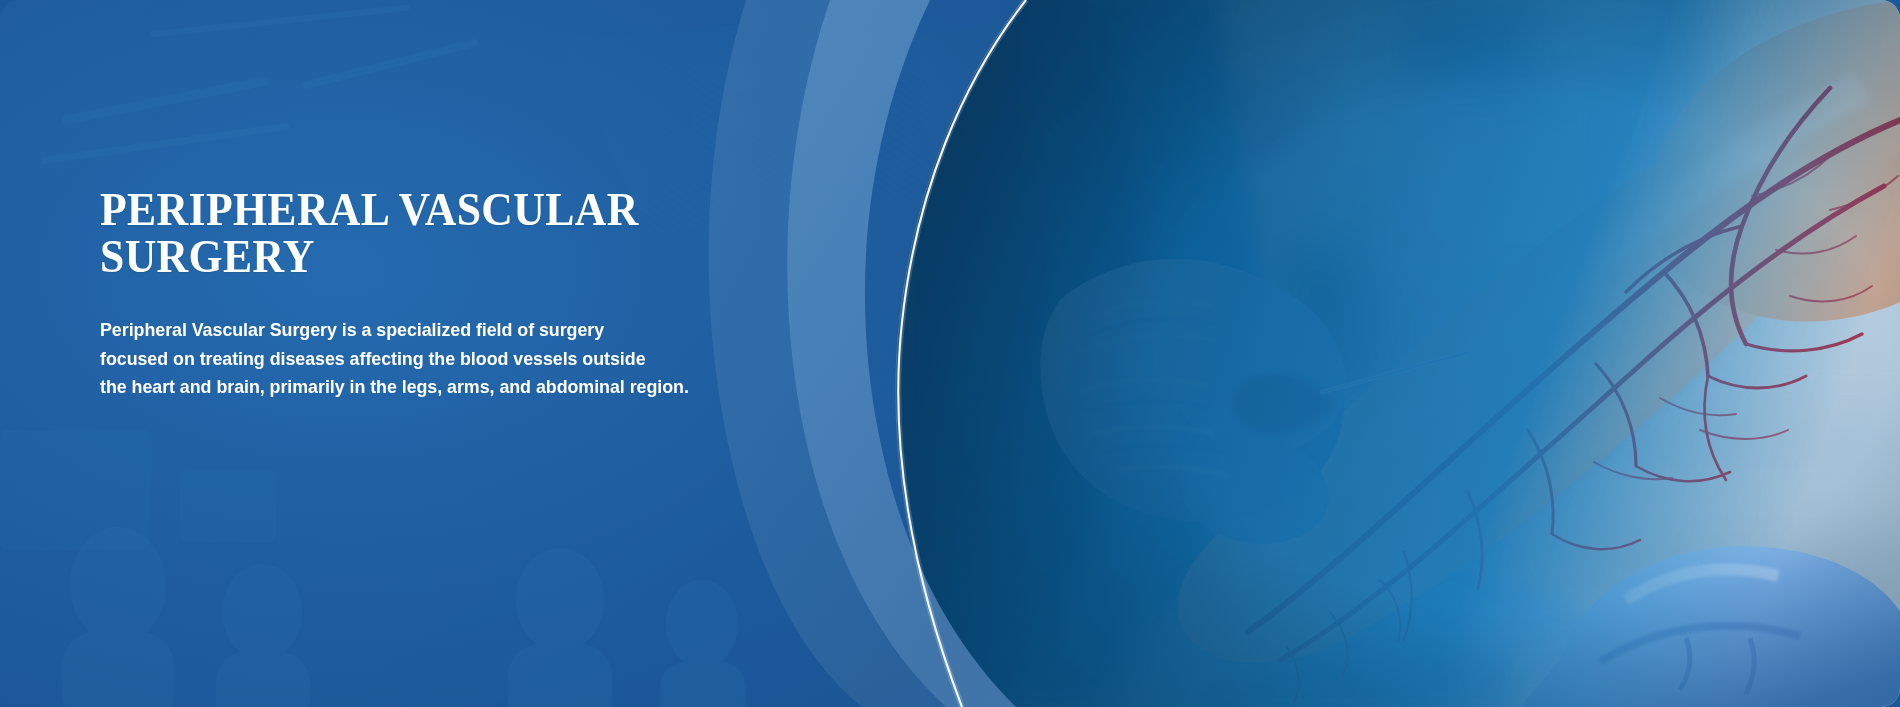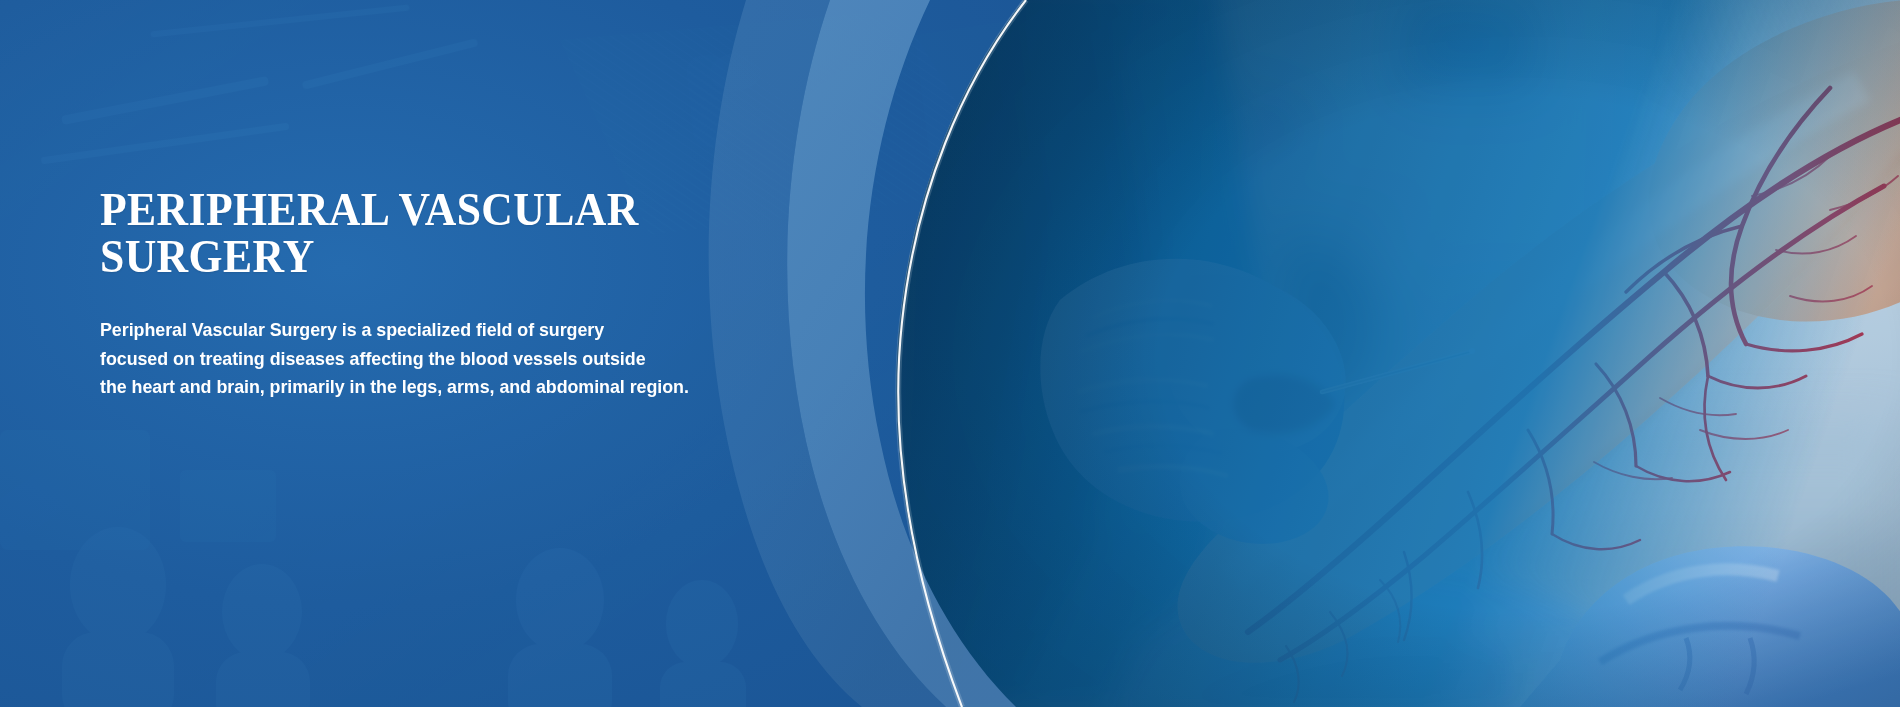--- a/index.html
+++ b/index.html
@@ -9,20 +9,21 @@
     background: #1c5899;
   }
   #banner {
     position: relative;
     width: 1900px;
     height: 707px;
     overflow: hidden;
     background: #1c5899;
     font-family: "Liberation Sans", sans-serif;
     user-select: none;
+    border-radius: 19px;
   }
 
   
   .base-fill {
     position: absolute;
     inset: 0;
     background:
       radial-gradient(ellipse 1100px 700px at 18% 38%, #246aae 0%, #1d5b9d 48%, #1a5392 100%);
   }
 

